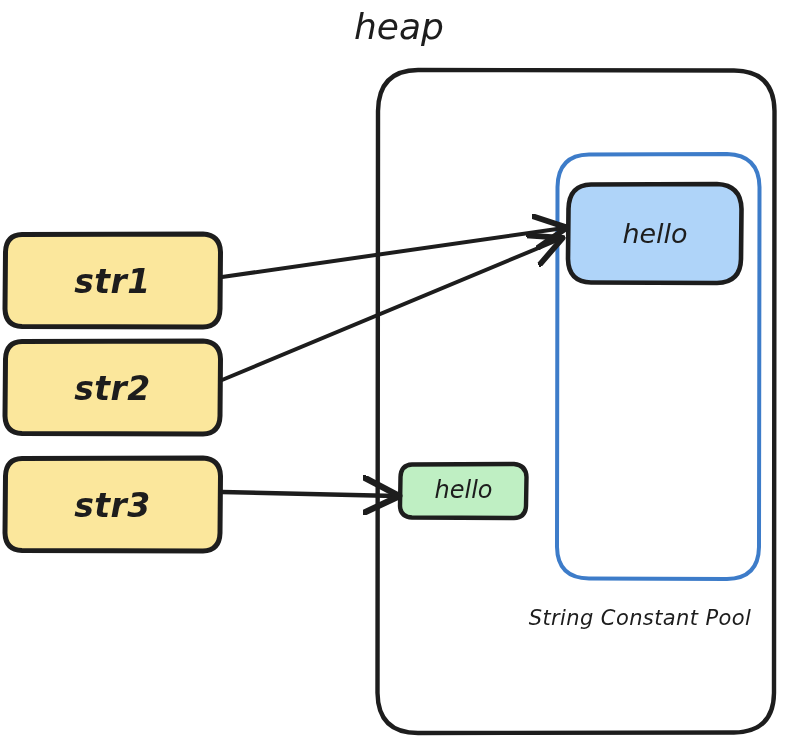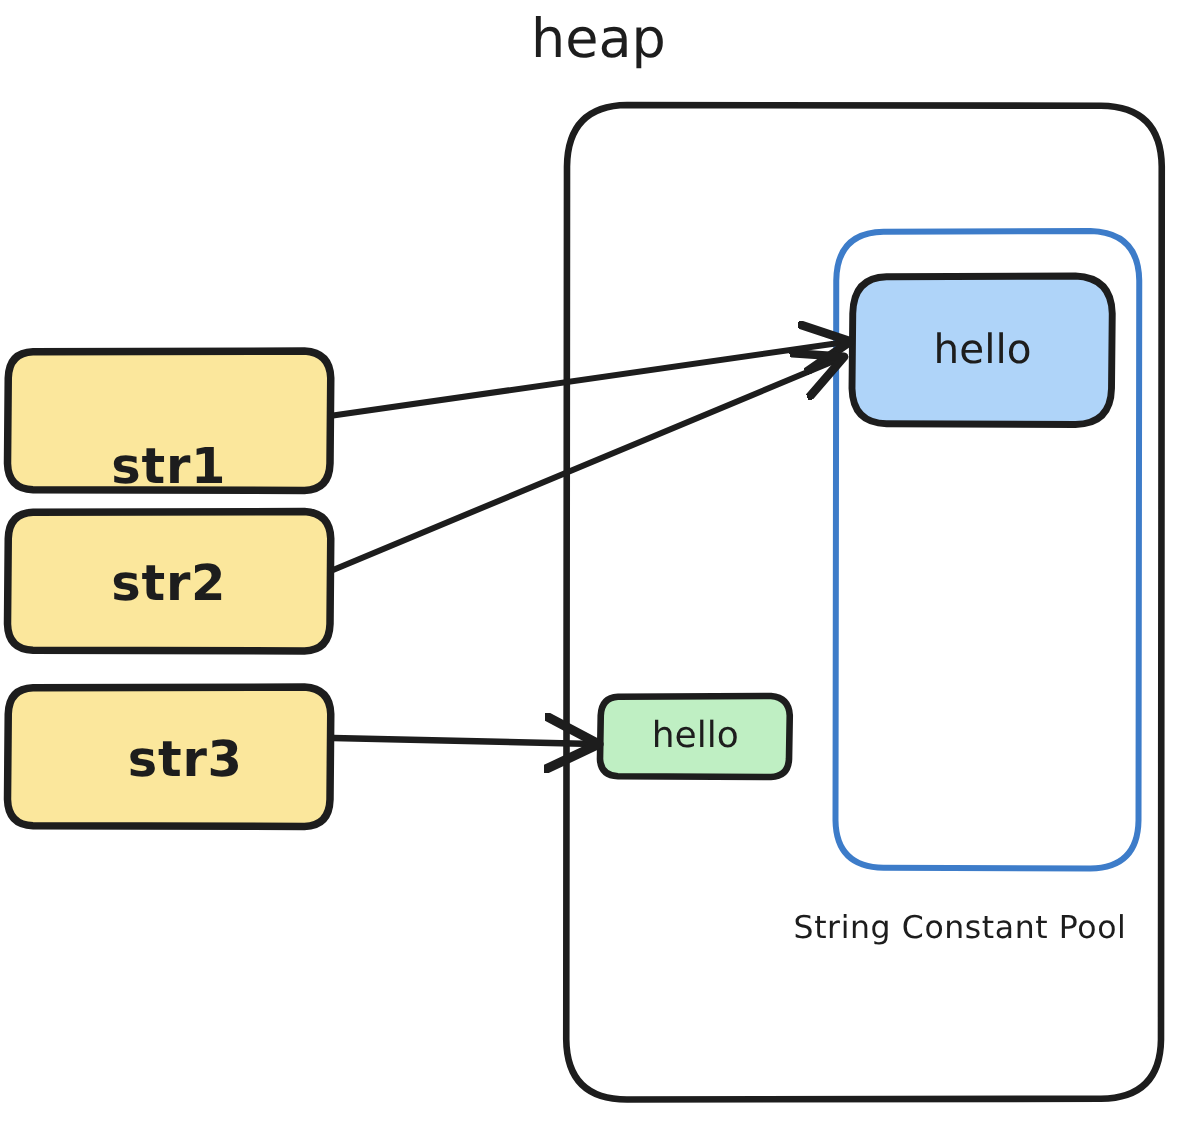--- a/index.html
+++ b/index.html
@@ -11,20 +11,21 @@
     width: 798px;
     height: 752px;
     font-family: "DejaVu Sans", sans-serif;
     overflow: hidden;
   }
   #canvas {
     position: relative;
     width: 798px;
     height: 752px;
     background: #ffffff;
+    font-style: italic;
   }
   #scene {
     position: absolute;
     inset: 0;
     width: 798px;
     height: 752px;
   }
   .lbl {
     position: absolute;
     white-space: nowrap;
@@ -161,25 +162,25 @@
     </g>
 
     <g>
       <path d="M 222 492 L 396 496" fill="none" stroke="#1d1d1d" stroke-width="4.4" stroke-linecap="round" marker-end="url(#arrowhead)"></path>
     </g>
 
   </svg>
 
   <div class="lbl heap-label" style="left:0; top:6px; width:798px;">heap</div>
 
-  <div class="lbl node-label" style="left:5px; top:262px; width:215px;margin-top:29px;">str1</div>
+  <div class="lbl node-label" style="left:5px; top:262px; width:215px;">str1</div>
 
   <div class="lbl node-label" style="left:5px; top:369px; width:215px;text-align:center;">str2</div>
 
-  <div class="lbl node-label" style="left:16px; top:486px; width:215px;">str3</div>
+  <div class="lbl node-label" style="left:5px; top:486px; width:215px;">str3</div>
 
   <div class="lbl hello-label" style="left:568px; top:218px; width:174px;">hello</div>
 
   <div class="lbl hello-label-small" style="left:400px; top:476px; width:127px;">hello</div>
 
   <div class="lbl pool-label" style="left:505px; top:590px; width:270px;margin-top:16px;">String Constant Pool</div>
 
 </div>
 
 </body></html>

